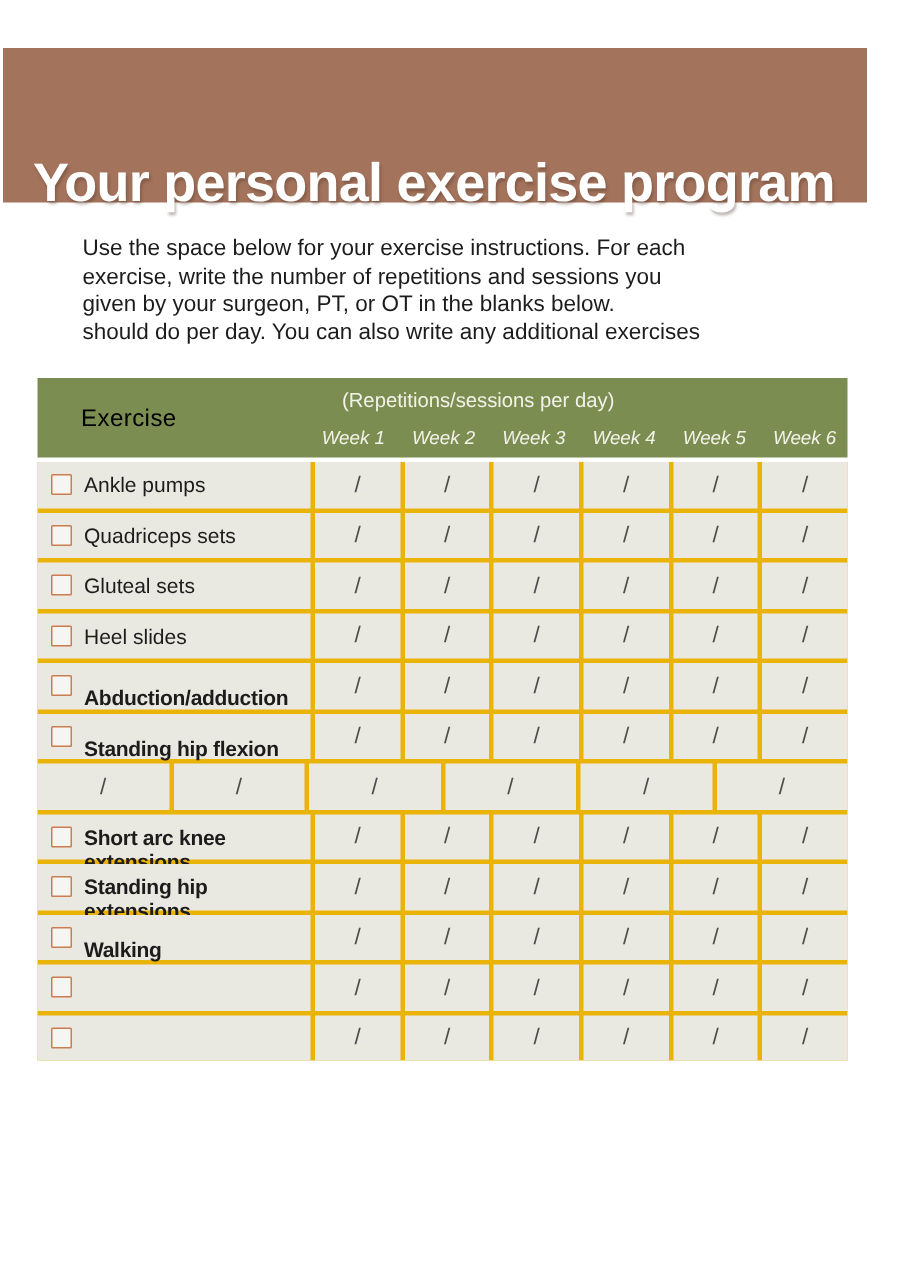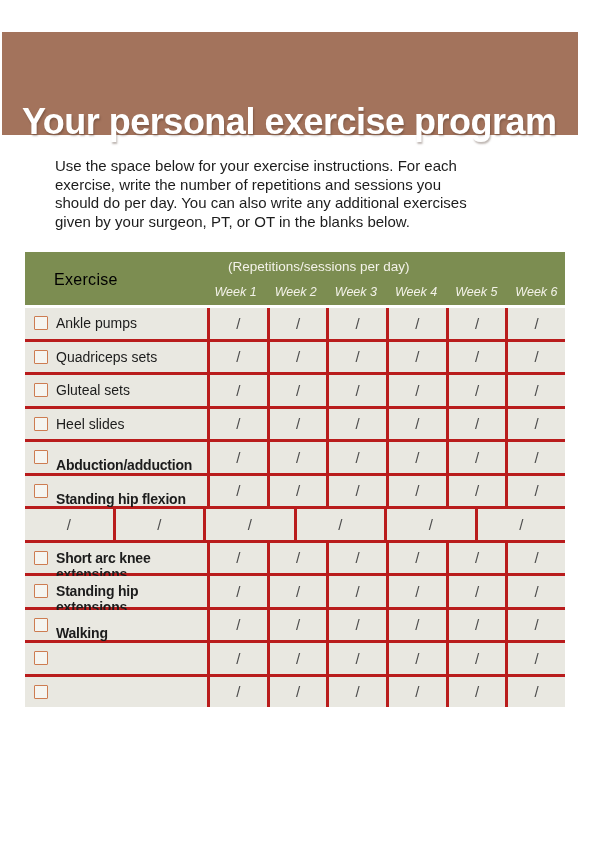--- a/index.html
+++ b/index.html
@@ -92,21 +92,21 @@
     font-size: 12.5px;
     white-space: nowrap;
     font-style: italic;
   }
 
   .table-body {
     display: flex;
     flex-direction: column;
     gap: 3px;
     margin-top: 3px;
-    background: #b91c1c;
+    background: #eab308;
   }
   .row {
     display: flex;
     gap: 3px;
     height: 30.5px;
   }
   .cell { background: var(--row-bg, #e9e8e1); }
   .label-cell {
     width: 182px;
     flex: none;
@@ -145,22 +145,22 @@
 
 <div class="page" style="--header-bar: #a3735c; --table-header: #7c8d51; --row-bg: #e9e8e1; --checkbox-border: #cd7c51; --title-text: #ffffff; --body-text: #1c1c1c; --slash-text: #4d4d4d;">
 
   <div class="header-bar">
     <div class="page-title">Your personal exercise program</div>
   </div>
 
   <div class="intro">
     <div class="intro-line">Use the space below for your exercise instructions. For each</div>
     <div class="intro-line">exercise, write the number of repetitions and sessions you</div>
+    <div class="intro-line">given by your surgeon, PT, or OT in the blanks below.</div>
     <div class="intro-line">should do per day. You can also write any additional exercises</div>
-    <div class="intro-line">given by your surgeon, PT, or OT in the blanks below.</div>
   </div>
 
   <div class="exercise-table">
     <div class="table-header">
       <div class="exercise-h">Exercise</div>
       <div class="reps-h">(Repetitions/sessions per day)</div>
       <div class="weeks-row">
           <div class="week-h">Week 1</div>
           <div class="week-h">Week 2</div>
           <div class="week-h">Week 3</div>

